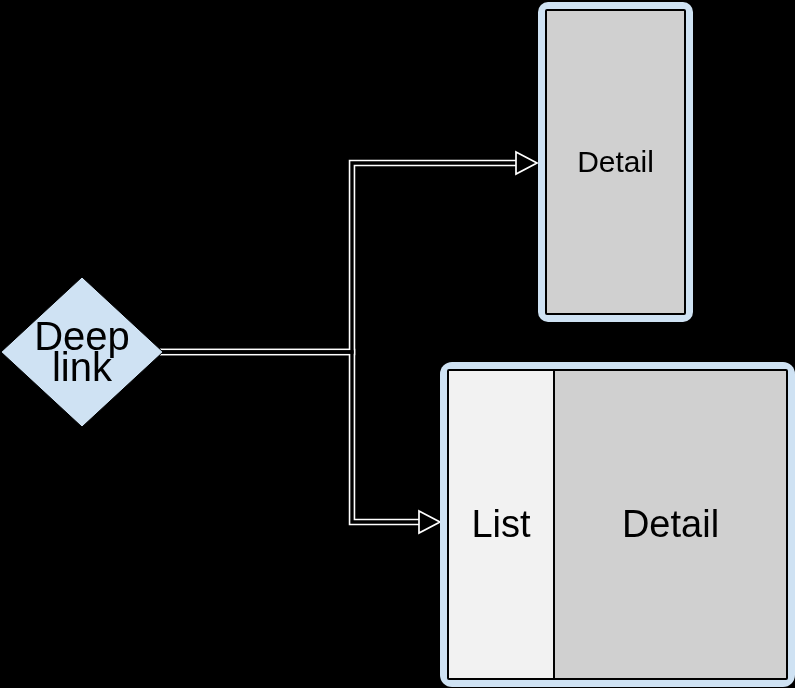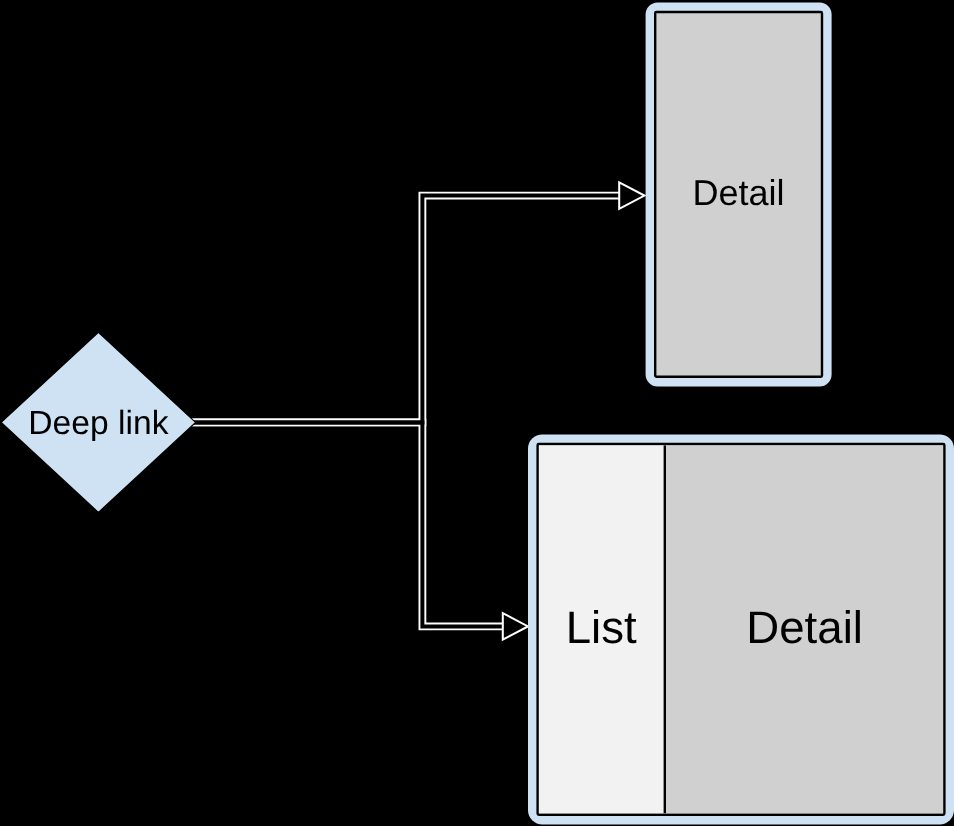--- a/index.html
+++ b/index.html
@@ -21,21 +21,21 @@
     color:var(--color-text);
   }
   .connector-layer{position:absolute;left:0;top:0;width:795px;height:688px;display:block;}
   .shaft-outer{stroke:var(--color-connector);stroke-width:6.5;fill:none;stroke-linejoin:miter;}
   .shaft-inner{stroke:var(--color-background);stroke-width:3.3;fill:none;stroke-linejoin:miter;}
   .arrowhead{fill:var(--color-background);stroke:var(--color-connector);stroke-width:1.7;stroke-linejoin:miter;}
   .diamond-shape{fill:var(--color-node-blue);stroke:var(--color-inner-border);stroke-width:1;}
   .diamond-label{
     position:absolute;left:22px;top:312px;width:120px;height:80px;
     display:flex;align-items:center;justify-content:center;text-align:center;
-    font-size:28px;line-height:31px;
+    font-size:40px;line-height:31px;
   }
   .node-compact{
     position:absolute;left:538px;top:2px;width:155px;height:320px;
     background:var(--color-node-blue);border-radius:10px;
     box-sizing:border-box;padding:7px;
   }
   .node-expanded{
     position:absolute;left:440px;top:362px;width:355px;height:325px;
     background:var(--color-node-blue);border-radius:12px;
     box-sizing:border-box;padding:7px;

